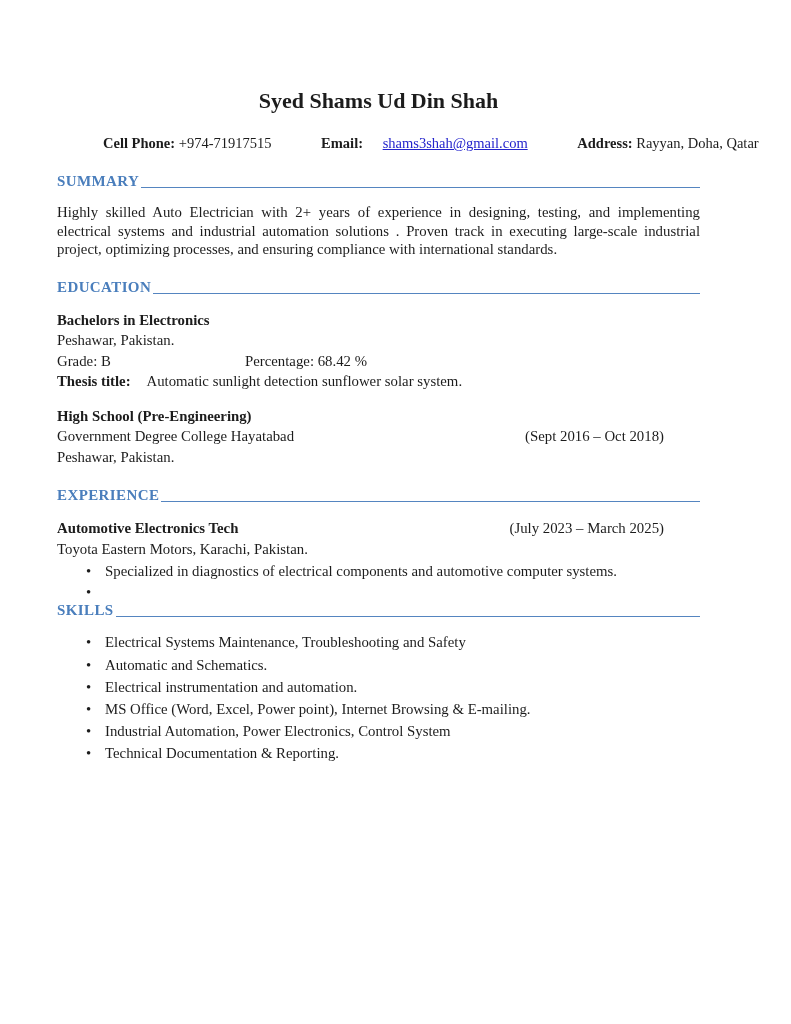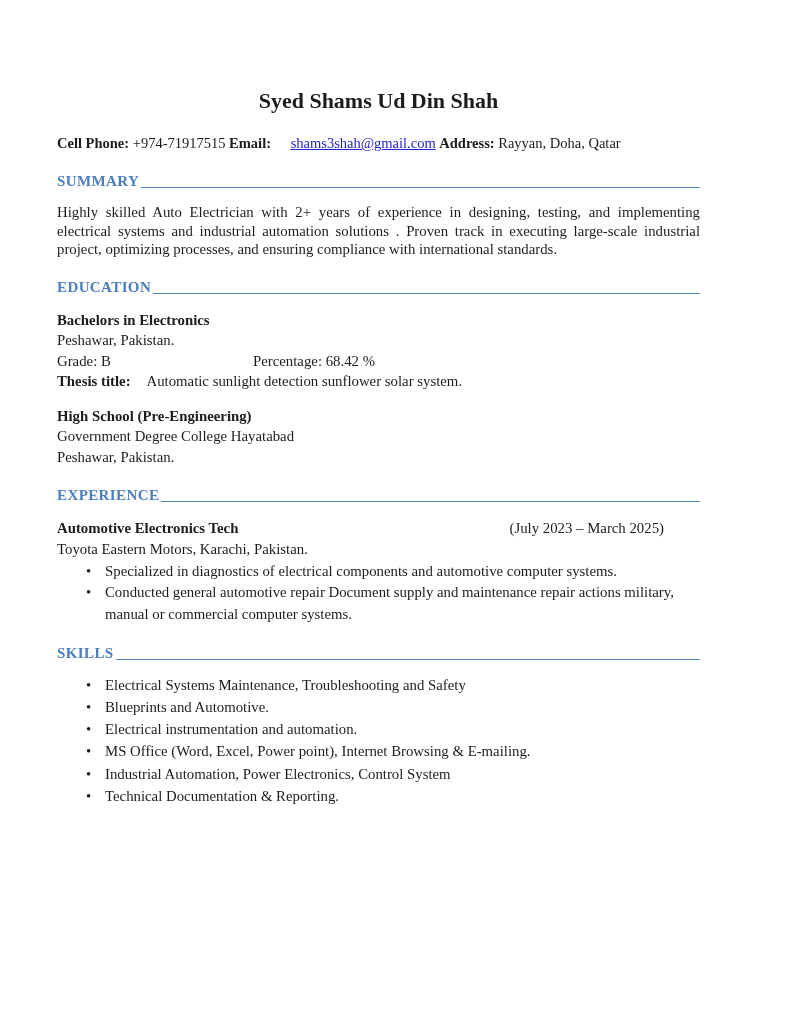--- a/index.html
+++ b/index.html
@@ -26,21 +26,21 @@
     font-weight: bold;
     line-height: 26px;
     margin: 0;
   }
   .contact-line {
     margin-top: 20px;
     font-size: 14.5px;
     line-height: 19px;
     white-space: nowrap;
   }
-  .contact-line .lbl { font-weight: bold; }
+  .contact-line .lbl { font-weight: bold; margin-left: 46px; }
   .contact-line .val { font-weight: normal; }
   .email-link {
     color: #2323cc;
     text-decoration: underline;
     cursor: pointer;
     margin-left: 16px;
   }
   .sec-head {
     display: flex;
     align-items: flex-end;
@@ -72,21 +72,20 @@
     display: flex;
     justify-content: space-between;
   }
   .split .dates {
     padding-right: 36px;
     white-space: nowrap;
   }
   .grade-row {
     display: flex;
     line-height: 20.5px;
-    gap: 8px;
   }
   .grade-row .g1 { width: 188px; }
   .grade-row .g2 { width: 230px; }
   .grade-row .g3 { flex: 1; }
   .thesis-row .thesis-label { font-weight: bold; margin-right: 13px; }
   ul.bullets {
     list-style: none;
     margin: 2px 0 0 0;
     padding: 0;
     font-size: 14.8px;
@@ -141,20 +140,21 @@
     <div class="row thesis-row">
       <span class="thesis-label">Thesis title:</span>
       <span>Automatic sunlight detection sunflower solar system.</span>
     </div>
   </div>
 
   <div class="entry">
     <div class="row bold">High School (Pre-Engineering)</div>
     <div class="row split">
       <span>Government Degree College Hayatabad</span>
+      <span class="dates">(Sept 2016 – Oct 2018)</span>
     </div>
     <div class="row">Peshawar, Pakistan.</div>
   </div>
 
   <div class="sec-head">
     <span class="sec-label">EXPERIENCE</span>
     <span class="sec-rule"></span>
   </div>
 
   <div class="entry">
@@ -163,38 +163,37 @@
       <span class="dates">(July 2023 – March 2025)</span>
     </div>
     <div class="row">Toyota Eastern Motors, Karachi, Pakistan.</div>
     <ul class="bullets">
       <li>
         <span class="bullet">•</span>
         <span>Specialized in diagnostics of electrical components and automotive computer systems.</span>
       </li>
       <li>
         <span class="bullet">•</span>
-        <span>Conducted general automotive repair Document supply and maintenance repair actions military, manual or commercial computer systems.</span>
       </li>
     </ul>
   </div>
 
   <div class="sec-head">
     <span class="sec-label">SKILLS</span>
     <span class="sec-rule"></span>
   </div>
 
   <ul class="bullets skills">
     <li>
       <span class="bullet">•</span>
       <span>Electrical Systems Maintenance, Troubleshooting and Safety</span>
     </li>
     <li>
       <span class="bullet">•</span>
-      <span>Blueprints and Automotive.</span>
+      <span>Automatic and Schematics.</span>
     </li>
     <li>
       <span class="bullet">•</span>
       <span>Electrical instrumentation and automation.</span>
     </li>
     <li>
       <span class="bullet">•</span>
       <span>MS Office (Word, Excel, Power point), Internet Browsing &amp; E-mailing.</span>
     </li>
     <li>

